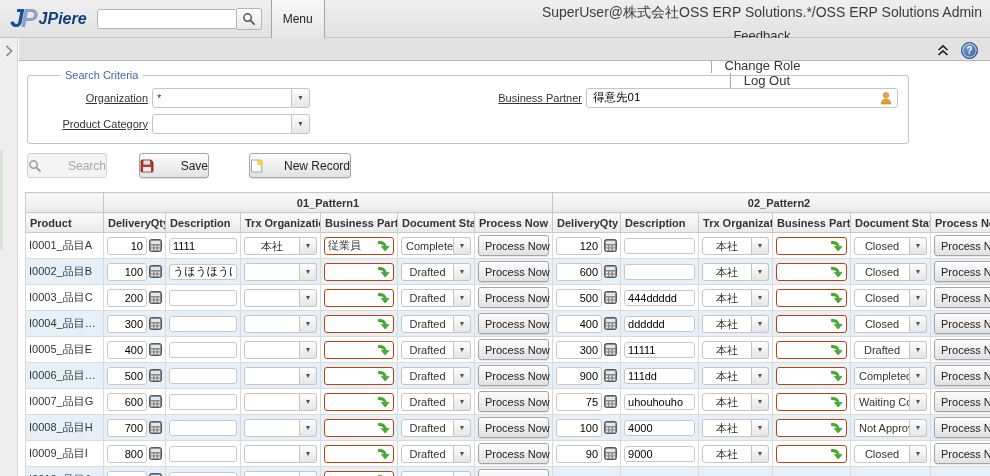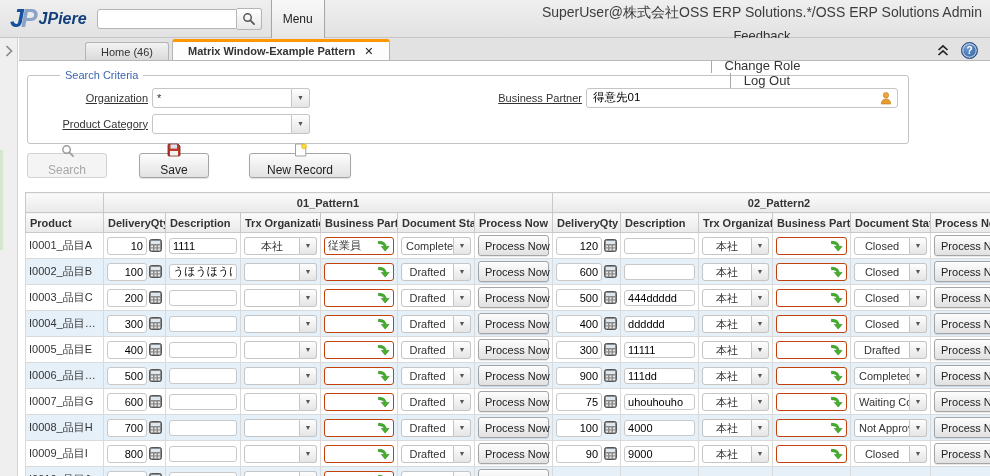--- a/index.html
+++ b/index.html
@@ -61,22 +61,22 @@
   .combo-arrow{width:17px;background:linear-gradient(#fefefe,#e5e5e5);border:1px solid #c5c5c5;border-left:none;
     border-radius:0 3px 3px 0;display:flex;align-items:center;justify-content:center;font-size:7px;color:#555;cursor:pointer;}
   .sc-right{margin-left:150px;}
   .sc-right .sc-label{width:104px;}
   .lookup-field{width:312px;height:20px;border:1px solid #c5c5c5;border-radius:3px;background:#fff;
     display:flex;align-items:center;padding:0 4px;box-sizing:border-box;}
   .lookup-field input{flex:1;min-width:0;border:none;outline:none;font-size:11.5px;background:transparent;}
   
   .toolbar{margin:9px 0 0 8px;display:flex;align-items:center;}
   .tb-btn{height:25px;border:1px solid #a5a5a5;border-radius:3px;background:linear-gradient(#fdfdfd,#e2e2e2);
-    display:inline-flex;align-items:center;justify-content:flex-end;gap:6px;font-size:12px;color:#222;
-    box-shadow:0 1px 1px rgba(0,0,0,.12);cursor:pointer;box-sizing:border-box;flex-direction:column;}
+    display:inline-flex;align-items:center;justify-content:space-between;gap:6px;font-size:12px;color:#222;
+    box-shadow:0 1px 1px rgba(0,0,0,.12);cursor:pointer;box-sizing:border-box;}
   .tb-search{width:80px;color:#a8a8a8;background:#f4f4f4;border-color:#d2d2d2;box-shadow:none;}
   .tb-save{width:70px;margin-left:32px;}
   .tb-new{width:102px;margin-left:40px;}
   
   .grid-wrap{margin:14px 0 0 6px;width:965px;overflow:hidden;}
   table.matrix{border-collapse:collapse;table-layout:fixed;width:980px;}
   table.matrix thead th{background:linear-gradient(#fbfbfb,#e9e9e9);border:1px solid #c9c9c9;
     font-size:11px;font-weight:bold;color:#333;padding:3px 4px;text-align:left;
     white-space:nowrap;overflow:hidden;height:13px;}
   table.matrix thead th.group{text-align:center;}
@@ -133,29 +133,20 @@
 <div class="west-strip">
   <div class="west-chevron">
     <svg width="10" height="14" viewBox="0 0 10 14">
         <path d="M2.5 2 L7.5 7 L2.5 12" fill="none" stroke="#8a8a8a" stroke-width="1.7"></path>
       </svg>
   </div>
   <div class="splitter-accent"></div>
 </div>
 
 <div class="tab-bar">
-  <div class="tabs">
-    <div class="tab">
-      <span>Home (46)</span>
-    </div>
-    <div class="tab active">
-      <span>Matrix Window-Example Pattern</span>
-      <span class="tab-close">✕</span>
-    </div>
-  </div>
   <div class="tab-tools">
     <span class="collapse-all">
       <svg width="14" height="13" viewBox="0 0 14 13">
           <path d="M2.5 6 L7 1.8 L11.5 6" fill="none" stroke="#222" stroke-width="1.7"></path>
           <path d="M2.5 11 L7 6.8 L11.5 11" fill="none" stroke="#222" stroke-width="1.7"></path>
         </svg>
     </span>
     <span class="help-icon">?</span>
   </div>
 </div>

